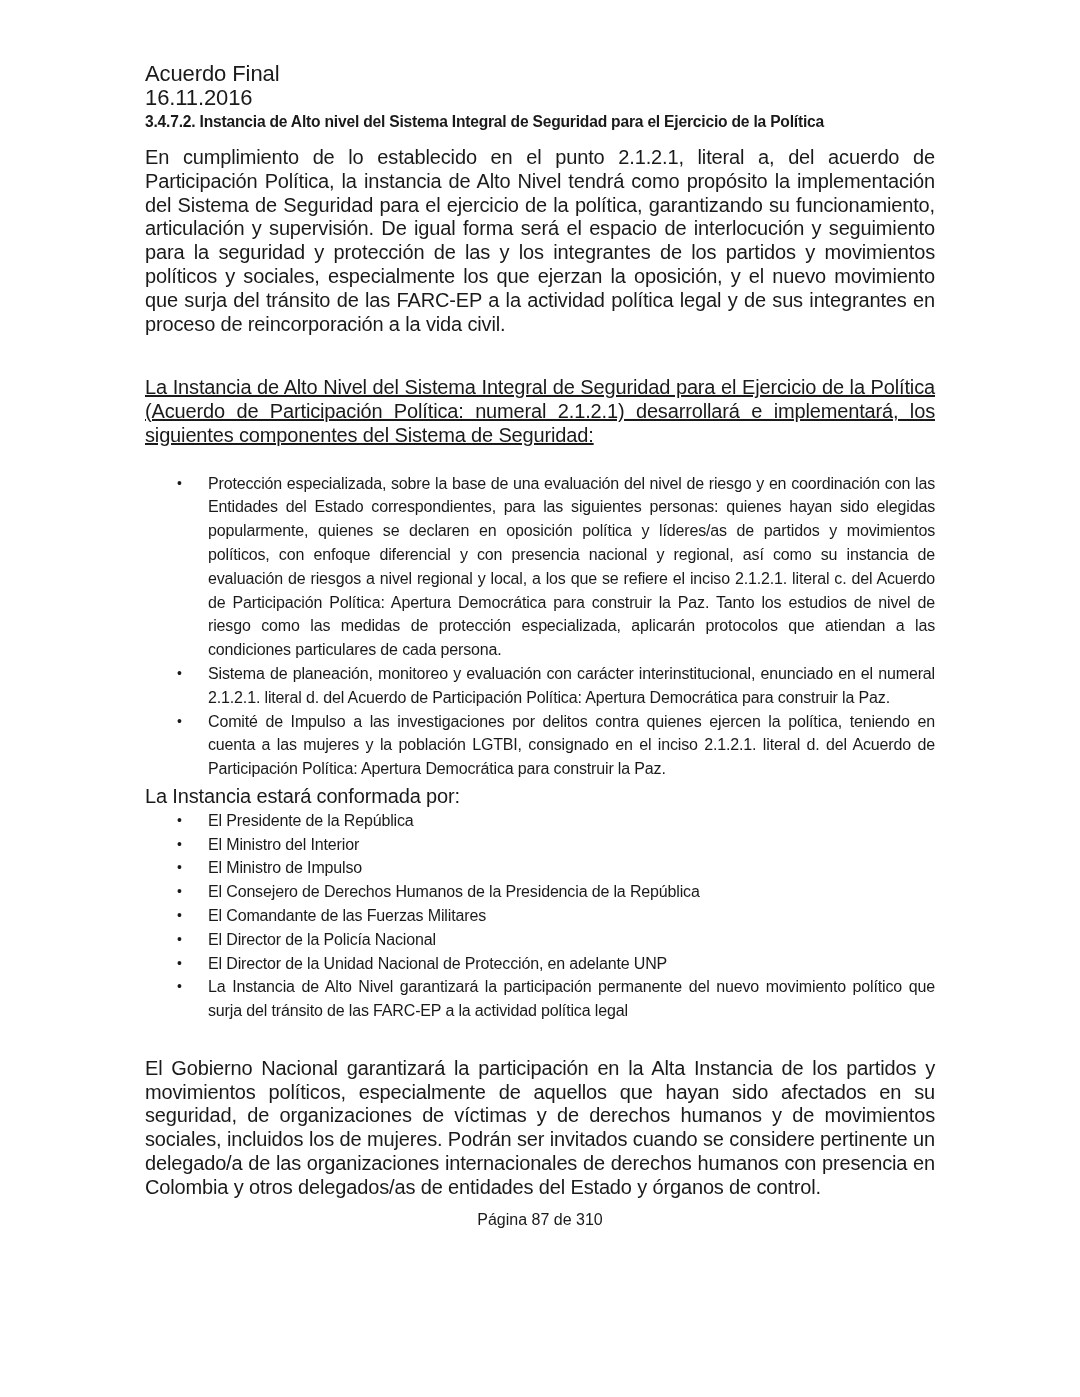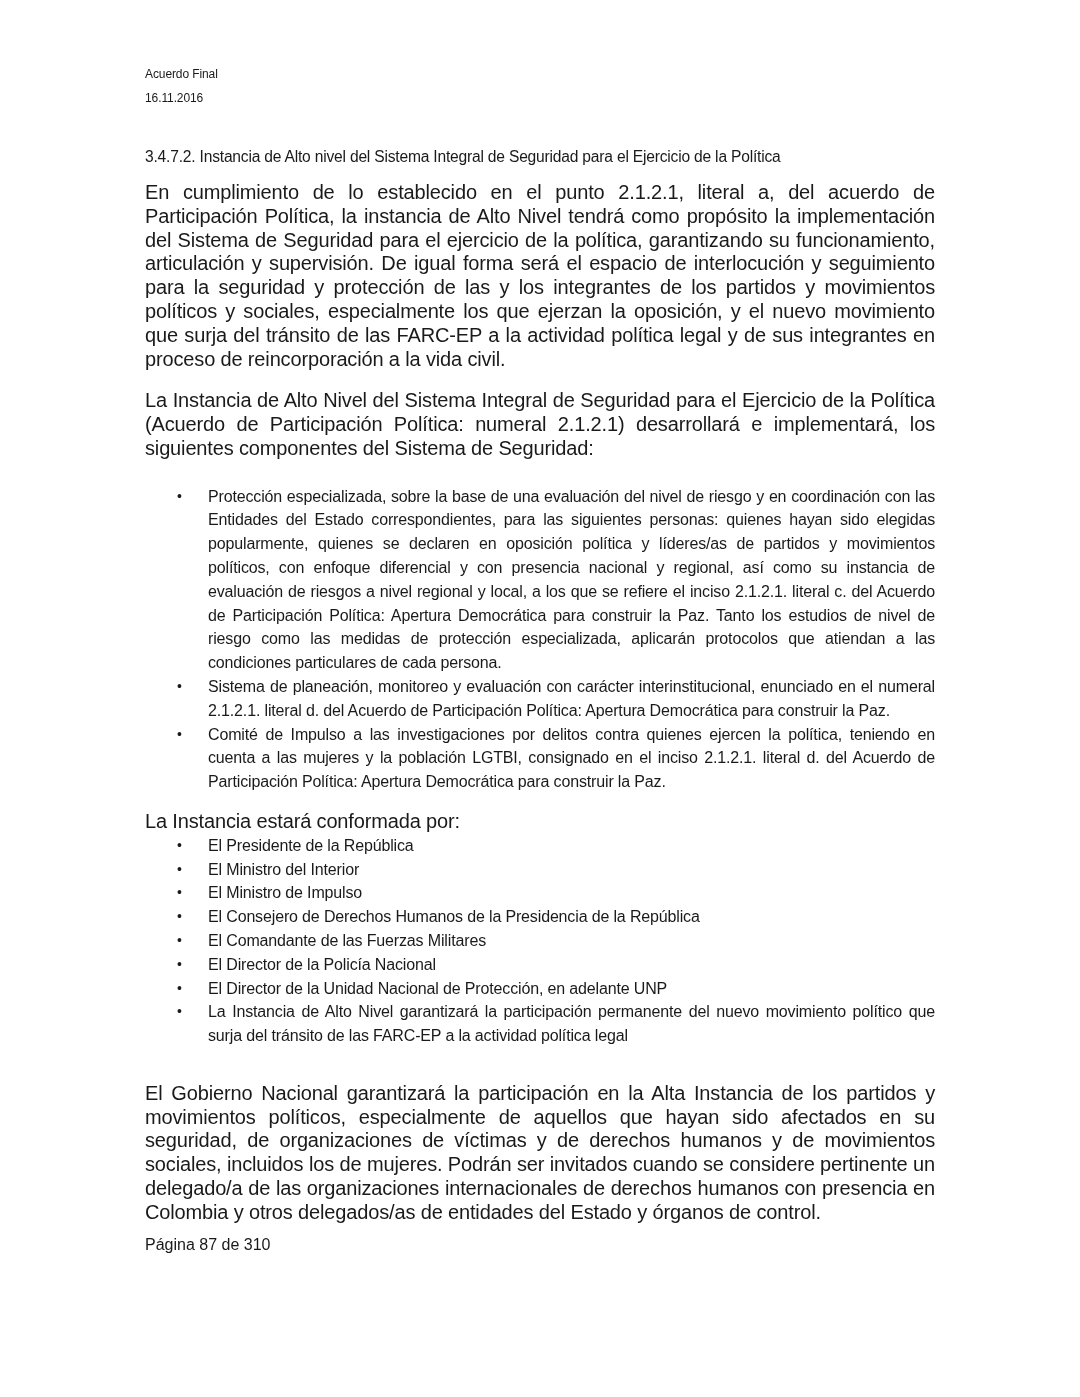--- a/index.html
+++ b/index.html
@@ -2,44 +2,44 @@
 <html><head>
   <meta charset="utf-8">
   <style>
     html, body { margin: 0; padding: 0; background: #ffffff; }
     body {
       width: 1080px; height: 1397px; position: relative; overflow: hidden;
       font-family: "Liberation Sans", "DejaVu Sans", sans-serif;
       color: #1a1a1a;
     }
     .page { position: absolute; left: 145px; top: 62px; width: 790px; }
-    .header-line { font-size: 12px; line-height: 24px; letter-spacing: -0.1px; }
+    .header-line { font-size: 22px; line-height: 24px; letter-spacing: -0.1px; }
     .section-title {
-      font-weight: normal; font-size: 15.6px; line-height: 24px;
-      margin-top: 35px; letter-spacing: -0.2px; white-space: nowrap;
+      font-weight: bold; font-size: 15.6px; line-height: 24px;
+      letter-spacing: -0.2px; white-space: nowrap;
     }
     p {
       margin: 0; font-size: 20px; line-height: 23.8px;
       text-align: justify; letter-spacing: -0.15px;
     }
     .p1 { margin-top: 12px; }
-    .p2 { margin-top: 18px; }
+    .p2 { margin-top: 40px; text-decoration: underline; }
     ul.comp { list-style: none; margin: 23.8px 0 0 0; padding: 0; }
     ul.comp li, ul.members li {
       position: relative; padding-left: 63px; font-size: 16px; line-height: 23.8px;
       text-align: justify; letter-spacing: -0.15px;
     }
     ul.comp li .bullet, ul.members li .bullet {
       position: absolute; left: 32px; top: 0; font-size: 14px;
     }
     ul.members { list-style: none; margin: 0; padding: 0; }
-    .after-list { margin-top: 16px; }
+    .after-list { margin-top: 4px; }
     .p-last { margin-top: 34px; }
     .footer {
-      text-align: left; font-size: 16px; line-height: 24px; margin-top: 8px;
+      text-align: center; font-size: 16px; line-height: 24px; margin-top: 8px;
     }
   </style>
 </head>
 <body>
 
 <div class="page">
   <div class="header-line">Acuerdo Final</div>
   <div class="header-line">16.11.2016</div>
 
   <div class="section-title">3.4.7.2. Instancia de Alto nivel del Sistema Integral de Seguridad para el Ejercicio de la Política</div>

